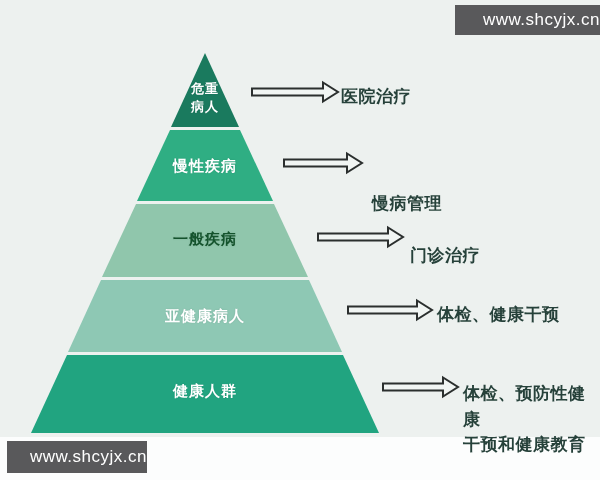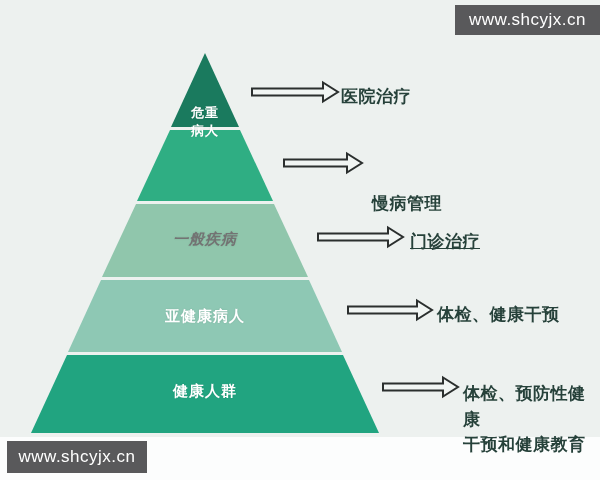--- a/index.html
+++ b/index.html
@@ -37,38 +37,38 @@
   .tier-label {
     position: absolute;
     transform: translateX(-50%);
     color: #ffffff;
     font-weight: bold;
     text-align: center;
     white-space: pre-line;
     letter-spacing: 1px;
     text-shadow: 0 0 2px rgba(0,0,0,0.12);
   }
-  .tier-label.small { font-size: 13px; line-height: 1.35; margin-top: 24px; }
+  .tier-label.small { font-size: 13px; line-height: 1.35; }
   .tier-label.big   { font-size: 15px; line-height: 1.2; }
 
   .action-label {
     position: absolute;
     color: #26413a;
     font-weight: bold;
     font-size: 17px;
     line-height: 1.5;
     white-space: pre-line;
     letter-spacing: 0.5px;
   }
 
   .watermark {
     position: absolute;
     display: flex;
     align-items: center;
-    justify-content: center;
+    justify-content: flex-end;
     color: #ffffff;
     font-size: 17px;
     letter-spacing: 0.5px;
   }
   .watermark.top {
     left: 455px; top: 5px;
     width: 145px; height: 30px;
   }
   .watermark.bottom {
     left: 7px; top: 441px;
@@ -92,27 +92,28 @@
 
     <path class="arrow" d="M252 88.5 H323 V82.5 L338 92 L323 101.5 V95.5 H252 Z" style="stroke: rgb(43, 47, 46);"></path>
     <path class="arrow" d="M284 159.5 H347 V153.5 L362 163 L347 172.5 V166.5 H284 Z" style="stroke: rgb(43, 47, 46);"></path>
     <path class="arrow" d="M318 233.5 H388 V227.5 L403 237 L388 246.5 V240.5 H318 Z" style="stroke: rgb(43, 47, 46);"></path>
     <path class="arrow" d="M348 306.5 H417 V300.5 L432 310 L417 319.5 V313.5 H348 Z" style="stroke: rgb(43, 47, 46);"></path>
     <path class="arrow" d="M383 383.5 H443 V377.5 L458 387 L443 396.5 V390.5 H383 Z" style="stroke: rgb(43, 47, 46);"></path>
   </svg>
 
   <div class="tier-label small" style="left: 205px; top: 80px; color: rgb(255, 255, 255);">危重
 病人</div>
-  <div class="tier-label big" style="left: 205px; top: 230px; color: #737373; font-style: italic;">一般疾病</div>
+  <div class="tier-label big" style="left: 205px; top: 157px; color: rgb(255, 255, 255);">慢性疾病</div>
+  <div class="tier-label big" style="left: 205px; top: 230px; color: #14532d;">一般疾病</div>
   <div class="tier-label big" style="left: 205px; top: 382px; color: rgb(255, 255, 255);">健康人群</div>
   <div class="tier-label big" style="left: 205px; top: 307px; color: rgb(255, 255, 255);">亚健康病人</div>
 
   <div class="action-label" style="left: 341px; top: 84px; color: rgb(38, 65, 58);">医院治疗</div>
   <div class="action-label" style="left: 372px; top: 155px; color: rgb(38, 65, 58); margin-top: 36px;">慢病管理</div>
-  <div class="action-label" style="left: 410px; top: 229px; color: rgb(38, 65, 58); text-decoration: underline;">门诊治疗</div>
+  <div class="action-label" style="left: 410px; top: 243px; color: rgb(38, 65, 58);">门诊治疗</div>
   <div class="action-label" style="left: 437px; top: 302px; color: rgb(38, 65, 58);">体检、健康干预</div>
   <div class="action-label" style="left: 463px; top: 370px; color: rgb(38, 65, 58); margin-top: 11px;">体检、预防性健康
 干预和健康教育</div>
 
   <div class="watermark top" style="background: rgb(89, 89, 91);">
     <span>www.shcyjx.cn</span>
   </div>
   <div class="watermark bottom" style="background: rgb(89, 89, 91);">
     <span>www.shcyjx.cn</span>
   </div>

